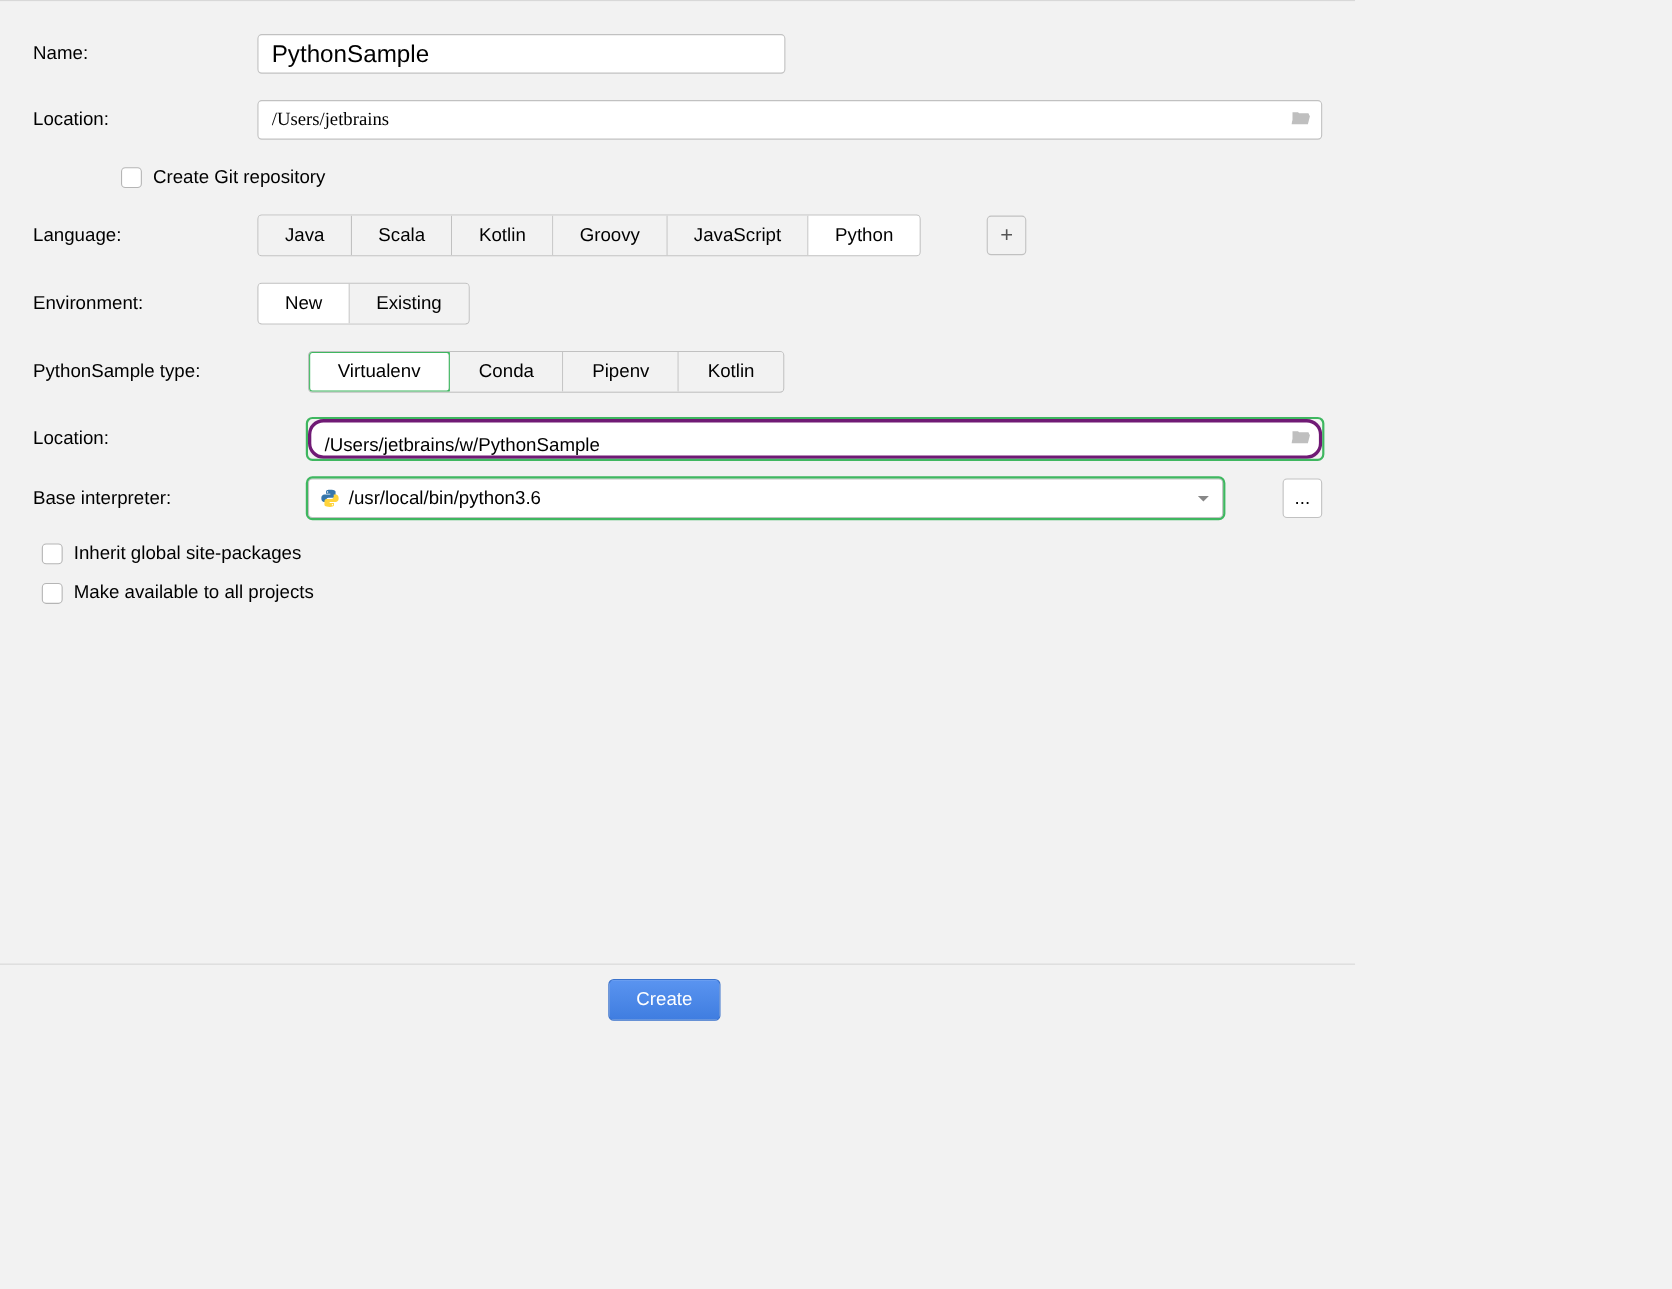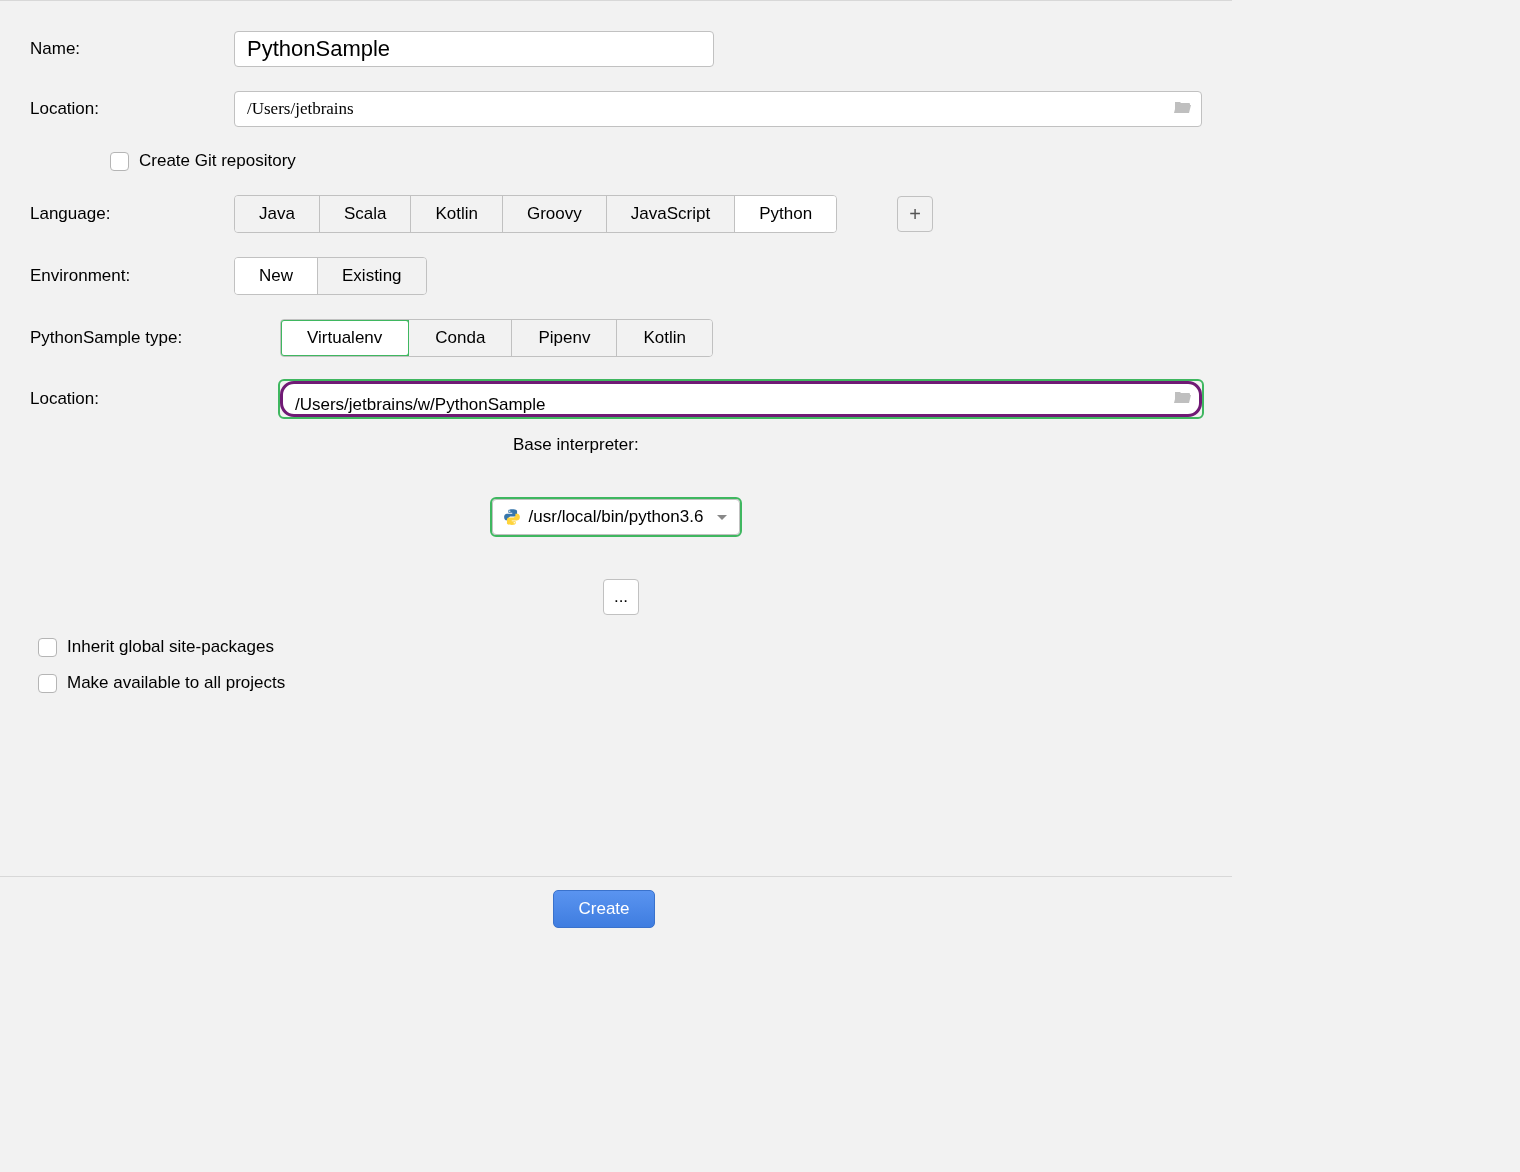--- a/index.html
+++ b/index.html
@@ -283,21 +283,21 @@
     <div class="venv-location green-box">
       <input type="text" value="/Users/jetbrains/w/PythonSample" style="">
       <span class="folder-icon">
         <svg width="18" height="14" viewBox="0 0 18 14">
             <path fill="currentColor" d="M1 2h5l1 1h8a1 1 0 011 1v1H3L1 13V2zm1 3h15l-2 8H0l2-8z"></path>
           </svg>
       </span>
     </div>
   </div>
 
-  <div class="row" style="margin-bottom:22px;flex-direction:column;">
+  <div class="row" style="margin-bottom:22px;">
     <div class="label-wide">Base interpreter:</div>
     <div class="interp-box">
       <div class="interp-select green-box">
         <span class="py-icon">
           <svg viewBox="0 0 32 32" width="18" height="18">
             <path fill="#3776AB" d="M16 2c-7 0-6.5 3-6.5 3v3.5h7V10H7s-5 0-5 6 4.5 6 4.5 6H10v-3c0-4 4-4 4-4h7s4 0 4-4V5s0-3-9-3zm-4 2.5a1.2 1.2 0 110 2.4 1.2 1.2 0 010-2.4z"></path>
             <path fill="#FFD43B" d="M16 30c7 0 6.5-3 6.5-3v-3.5h-7V22h9.5s5 0 5-6-4.5-6-4.5-6H22v3c0 4-4 4-4 4h-7s-4 0-4 4v6s0 3 9 3zm4-2.5a1.2 1.2 0 110-2.4 1.2 1.2 0 010 2.4z"></path>
           </svg>
         </span>
         <span>/usr/local/bin/python3.6</span>

